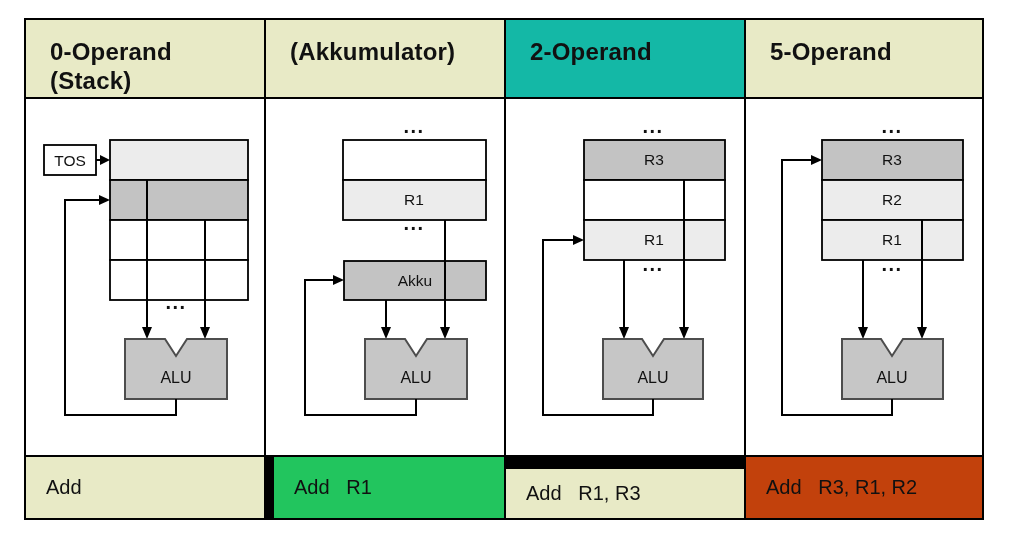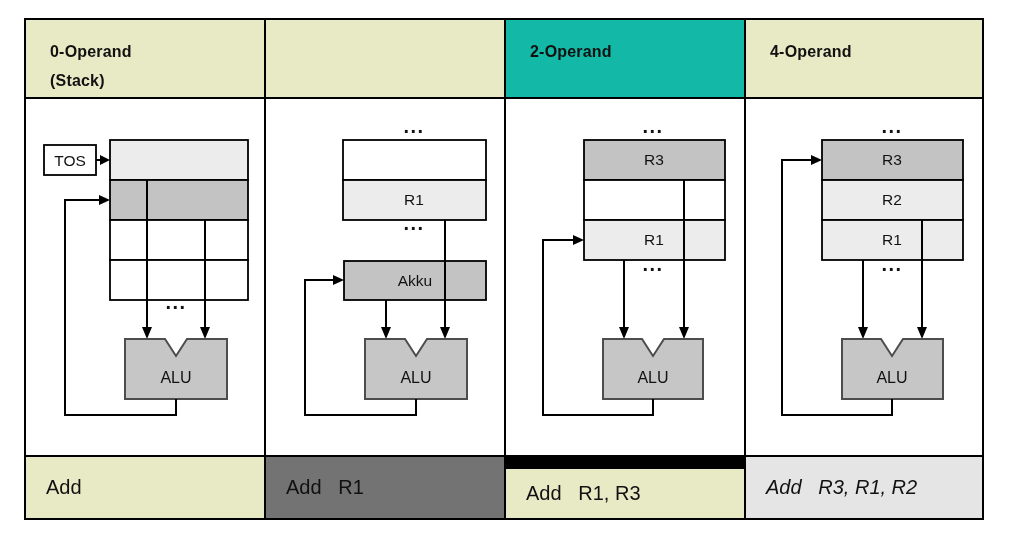--- a/index.html
+++ b/index.html
@@ -11,21 +11,21 @@
     position:absolute; left:24px; top:18px;
     border:2px solid #000; background:#000;
     display:grid;
     grid-template-columns:238px 238px 238px 236px;
     grid-template-rows:77px 356px 61px;
     gap:2px;
   }
   .cell { overflow:hidden; }
   .hdr {
     padding:17px 1px 0 24px;
-    font-size:16px; font-weight:bold; line-height:29px;
+    font-size:24px; font-weight:bold; line-height:29px;
     letter-spacing:0.2px;
   }
   .diag { background:#ffffff; }
   .diag svg { display:block; }
   .foot {
     display:flex; align-items:center;
     padding-left:20px;
     font-size:20px; white-space:pre;
   }
   svg text {
@@ -43,27 +43,28 @@
 <body>
 
 <div class="stage">
   <div class="arch-table">
 
     <div class="cell hdr" style="background-color: rgb(232, 234, 198);">
       <div>0-Operand</div>
       <div>(Stack)</div>
     </div>
     <div class="cell hdr" style="background-color: rgb(232, 234, 198);">
+      <div>(Akkumulator)</div>
     </div>
     <div class="cell hdr" style="background-color: #14b8a6;">
       <div>2-Operand</div>
       <div></div>
     </div>
     <div class="cell hdr" style="background-color: rgb(232, 234, 198);">
-      <div>4-Operand</div>
+      <div>5-Operand</div>
       <div></div>
     </div>
 
     <div class="cell diag">
       <svg width="238" height="356" viewBox="0 0 238 356">
 
         <rect class="boxline" x="84" y="41" width="138" height="40" fill="#ececec"></rect>
         <rect class="boxline" x="84" y="81" width="138" height="40" fill="#c3c3c3"></rect>
         <rect class="boxline" x="84" y="121" width="138" height="40" fill="#ffffff"></rect>
         <rect class="boxline" x="84" y="161" width="138" height="40" fill="#ffffff"></rect>
@@ -157,24 +158,24 @@
         <text class="alu-label" x="146" y="284" text-anchor="middle">ALU</text>
 
         <path class="wire" d="M146,300 L146,316 L36,316 L36,61 L65,61"></path>
         <polygon class="head" points="76,61 65,56 65,66"></polygon>
       </svg>
     </div>
 
     <div class="cell foot" style="background-color: rgb(232, 234, 198);">
       <span>Add</span>
     </div>
-    <div class="cell foot" style="background-color: #737373;">
+    <div class="cell foot" style="background-color: #22c55e; margin-left: 8px;">
       <span>Add   R1</span>
     </div>
     <div class="cell foot" style="background-color: rgb(232, 234, 198); margin-top: 12px;">
       <span>Add   R1, R3</span>
     </div>
-    <div class="cell foot" style="background-color: #e5e5e5; font-style: italic;">
+    <div class="cell foot" style="background-color: #c2410c;">
       <span>Add   R3, R1, R2</span>
     </div>
 
   </div>
 </div>
 
 </body></html>

